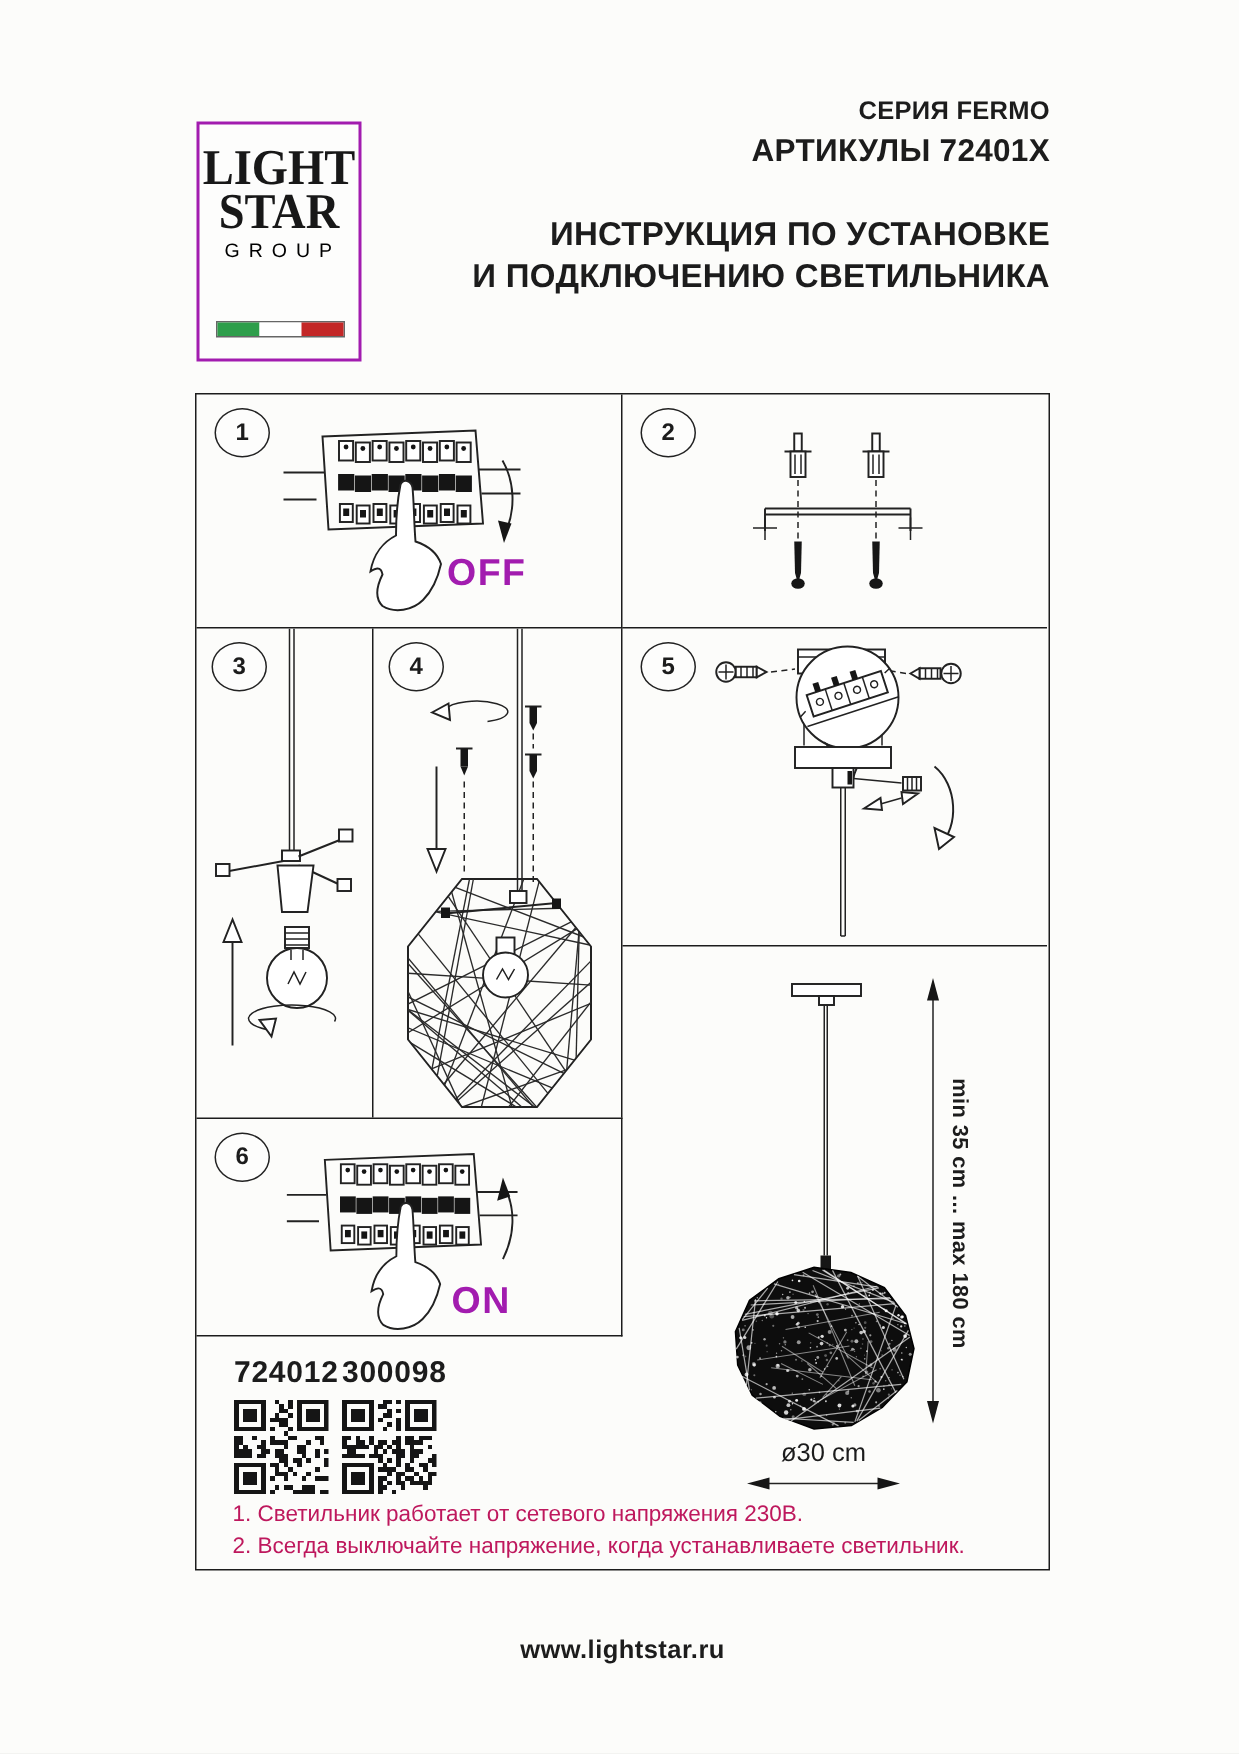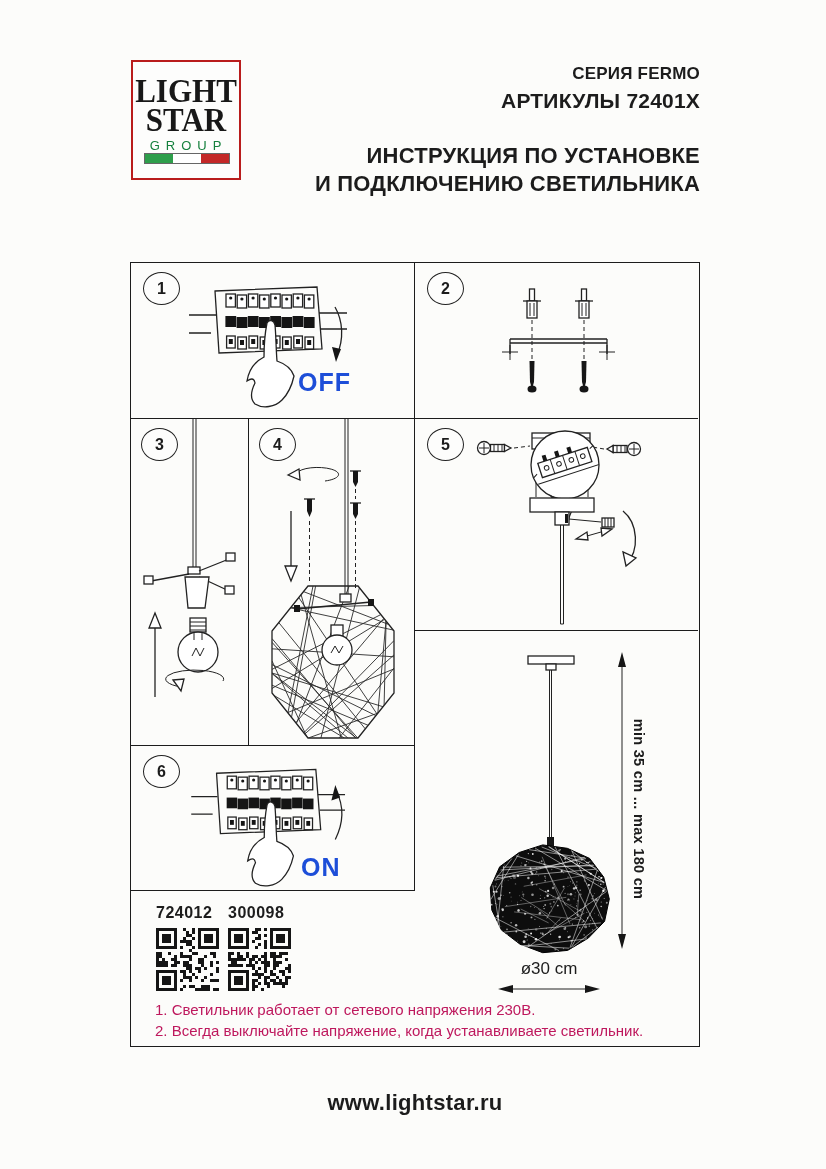--- a/index.html
+++ b/index.html
@@ -1,24 +1,24 @@
 <!DOCTYPE html>
 <html style="--flag-green: #2e9e4b; --flag-red: #c32727;"><head>
 <meta charset="utf-8">
 <style>
   html,body{margin:0;padding:0;background:#eceeea;}
   .page{position:relative;width:826px;height:1169px;background:#fcfcfa;overflow:hidden;
         font-family:"Liberation Sans", sans-serif;color:#1c1c1c;}
   
-  .logo{position:absolute;left:131px;top:60px;width:110px;height:120px;border:2px solid #b91c1c;
+  .logo{position:absolute;left:131px;top:81px;width:110px;height:160px;border:2px solid #a21caf;
         background:#fdfdfc;text-align:center;box-sizing:border-box;}
   .logo-word{font-family:"Liberation Serif", serif;font-weight:bold;font-size:31px;line-height:29px;
         letter-spacing:0;color:#181818;transform:scaleY(1.08);}
   .logo-word.first{margin-top:14px;}
-  .logo-group{margin-top:4px;font-size:13px;letter-spacing:6px;color:#15803d;padding-left:5px;}
+  .logo-group{margin-top:4px;font-size:13px;letter-spacing:6px;color:#000000;padding-left:5px;}
   .logo-flag{position:absolute;left:11px;bottom:14px;width:84px;height:9px;border:1px solid #666;
         display:flex;box-sizing:content-box;}
   .logo-flag span{flex:1;}
   .fg{background:var(--flag-green,#2e9e4b);}
   .fw{background:#ffffff;}
   .fr{background:var(--flag-red,#c32727);}
   
   .hdr{position:absolute;right:126px;top:64px;text-align:right;}
   .hdr .series{font-size:17px;font-weight:bold;letter-spacing:.2px;}
   .hdr .articles{font-size:21px;font-weight:bold;margin-top:5px;letter-spacing:.2px;}
@@ -35,39 +35,39 @@
   .p3{left:0;top:156px;width:118px;height:326px;}
   .p4{left:118px;top:156px;width:166px;height:326px;}
   .p5{left:284px;top:156px;width:283px;height:212px;}
   .p6{left:0;top:482px;width:284px;height:146px;}
   .pend{left:284px;top:368px;width:283px;height:414px;}
   .panel svg{position:absolute;left:0;top:0;}
   .circ{position:absolute;left:12px;top:9px;width:35px;height:31px;border:1.6px solid #222;
         border-radius:50%;display:flex;align-items:center;justify-content:center;
         font-size:16px;font-weight:bold;background:#fdfdfc;z-index:2;}
   .switch-label{position:absolute;left:167px;top:105px;font-size:25px;font-weight:600;
-        letter-spacing:1px;color:#1d4ed8;}
+        letter-spacing:1px;color:#a21caf;}
   
   .ln{fill:none;stroke:#222;stroke-width:1.3px;}
   .lnt{fill:none;stroke:#222;stroke-width:1px;}
   .lnf{fill:#fff;stroke:#222;stroke-width:1.3px;}
   .dsh{fill:none;stroke:#222;stroke-width:1px;stroke-dasharray:4,3;}
   .blk{fill:#161616;stroke:none;}
   
   .vdim{position:absolute;left:224px;top:178px;transform:translate(-50%,-50%) rotate(90deg);
         font-size:14.5px;font-weight:bold;white-space:nowrap;letter-spacing:.3px;}
   .hdim{position:absolute;left:62px;top:328px;width:144px;text-align:center;
         font-size:17px;font-weight:normal;}
   
   .products{position:absolute;left:25px;top:641px;display:flex;gap:8px;}
   .product{width:64px;}
-  .product .art{font-size:16px;font-weight:bold;letter-spacing:.5px;margin-bottom:6px;}
+  .product .art{font-size:20px;font-weight:bold;letter-spacing:.5px;margin-bottom:6px;}
   .notes{position:absolute;left:24px;top:736px;font-size:15px;line-height:21px;color:#be185d;width:560px;}
   .footer{position:absolute;left:130px;top:1090px;width:570px;text-align:center;
-        font-size:22px;font-weight:bold;letter-spacing:.3px;}
+        font-size:17px;font-weight:bold;letter-spacing:.3px;}
   .hidden-defs{position:absolute;width:0;height:0;overflow:hidden;}
 </style>
 </head>
 <body>
 
 <div class="page">
 
   <div class="logo">
     <div class="logo-word first">LIGHT</div>
     <div class="logo-word">STAR</div>

